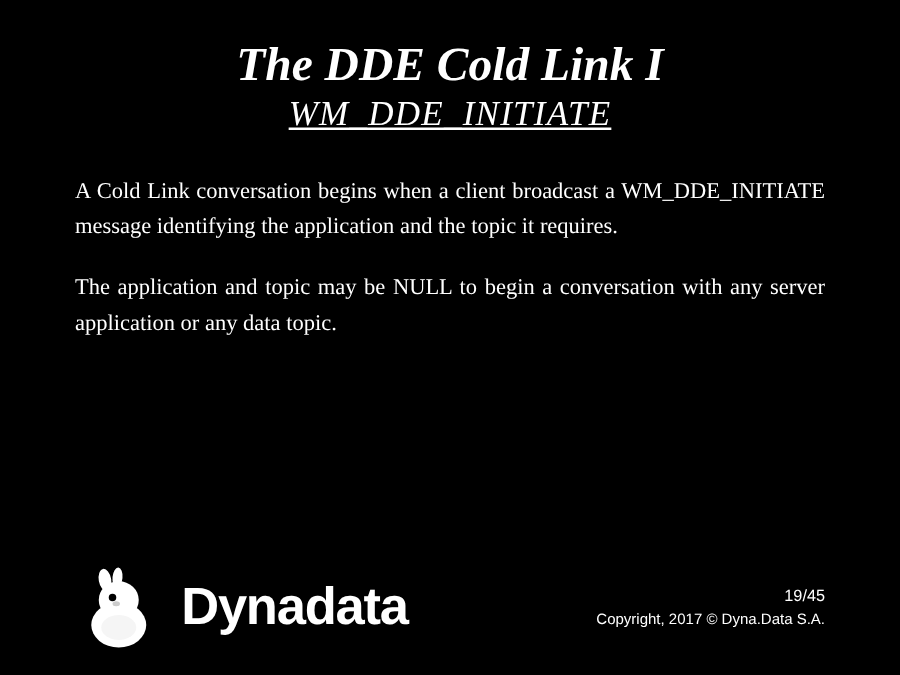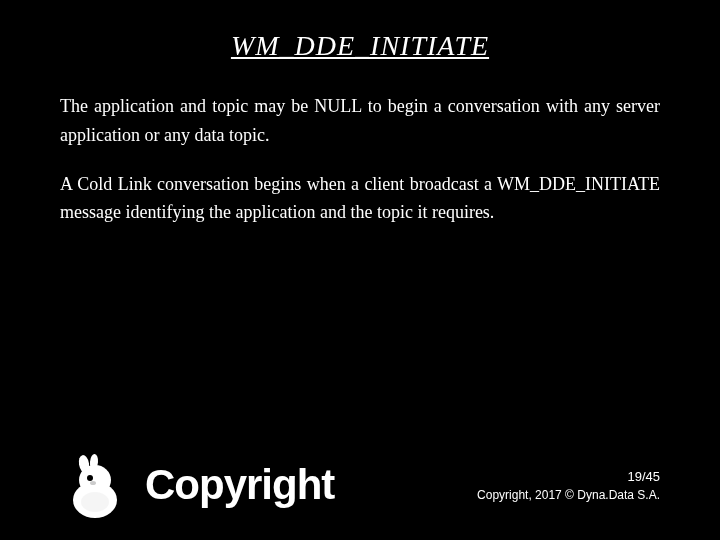--- a/index.html
+++ b/index.html
@@ -104,26 +104,27 @@
       flex-direction: column;
       align-items: flex-end;
       gap: 4px;
     }
   </style>
 </head>
 <body>
 
 <div class="slide">
   <div class="title-area">
+    <div class="main-title">The DDE Cold Link I</div>
     <div class="subtitle">WM_DDE_INITIATE</div>
   </div>
 
   <div class="content">
+    <p class="paragraph">A Cold Link conversation begins when a client broadcast a WM_DDE_INITIATE message identifying the application and the topic it requires.</p>
     <p class="paragraph">The application and topic may be NULL to begin a conversation with any server application or any data topic.</p>
-    <p class="paragraph">A Cold Link conversation begins when a client broadcast a WM_DDE_INITIATE message identifying the application and the topic it requires.</p>
   </div>
 
   <div class="bottom-area">
     <div class="logo-area">
 
       <div class="mascot">
         <svg width="70" height="70" viewBox="0 0 70 70" xmlns="http://www.w3.org/2000/svg">
 
           <ellipse cx="35" cy="50" rx="22" ry="18" fill="white"></ellipse>
 
@@ -133,21 +134,21 @@
 
           <ellipse cx="34" cy="12" rx="4" ry="8" fill="white" transform="rotate(5, 34, 12)"></ellipse>
 
           <circle cx="30" cy="28" r="3" fill="black"></circle>
 
           <ellipse cx="33" cy="33" rx="3" ry="2" fill="#cccccc"></ellipse>
 
           <ellipse cx="35" cy="52" rx="14" ry="10" fill="#dddddd" opacity="0.3"></ellipse>
         </svg>
       </div>
-      <div class="dynadata-text">Copyright</div>
+      <div class="dynadata-text">Dynadata</div>
     </div>
 
     <div class="bottom-right">
       <div class="slide-number">19/45</div>
       <div class="copyright">Copyright, 2017 © Dyna.Data S.A.</div>
     </div>
   </div>
 </div>
 
 </body></html>

